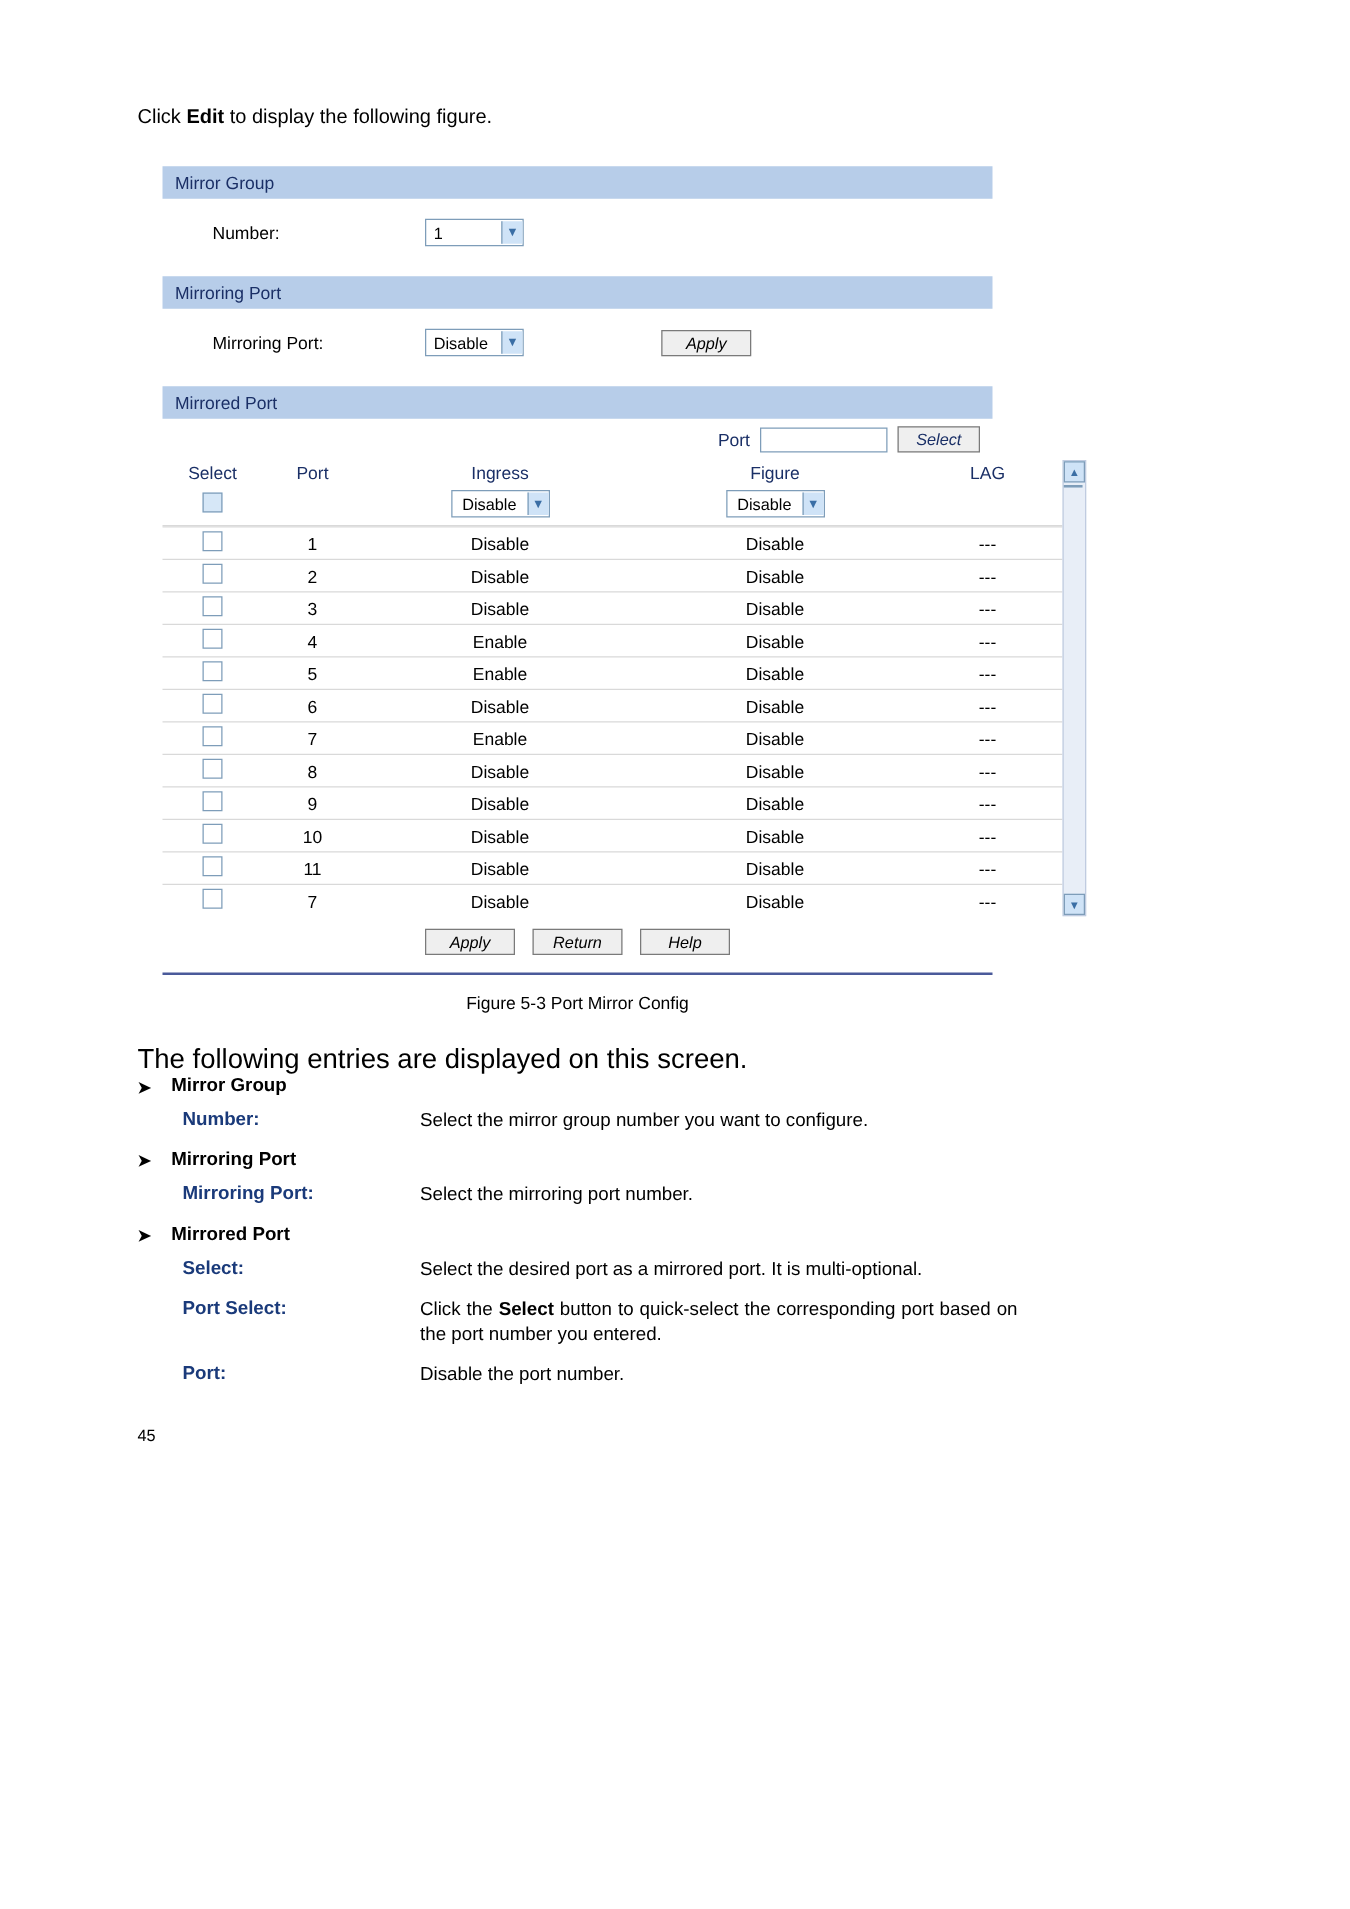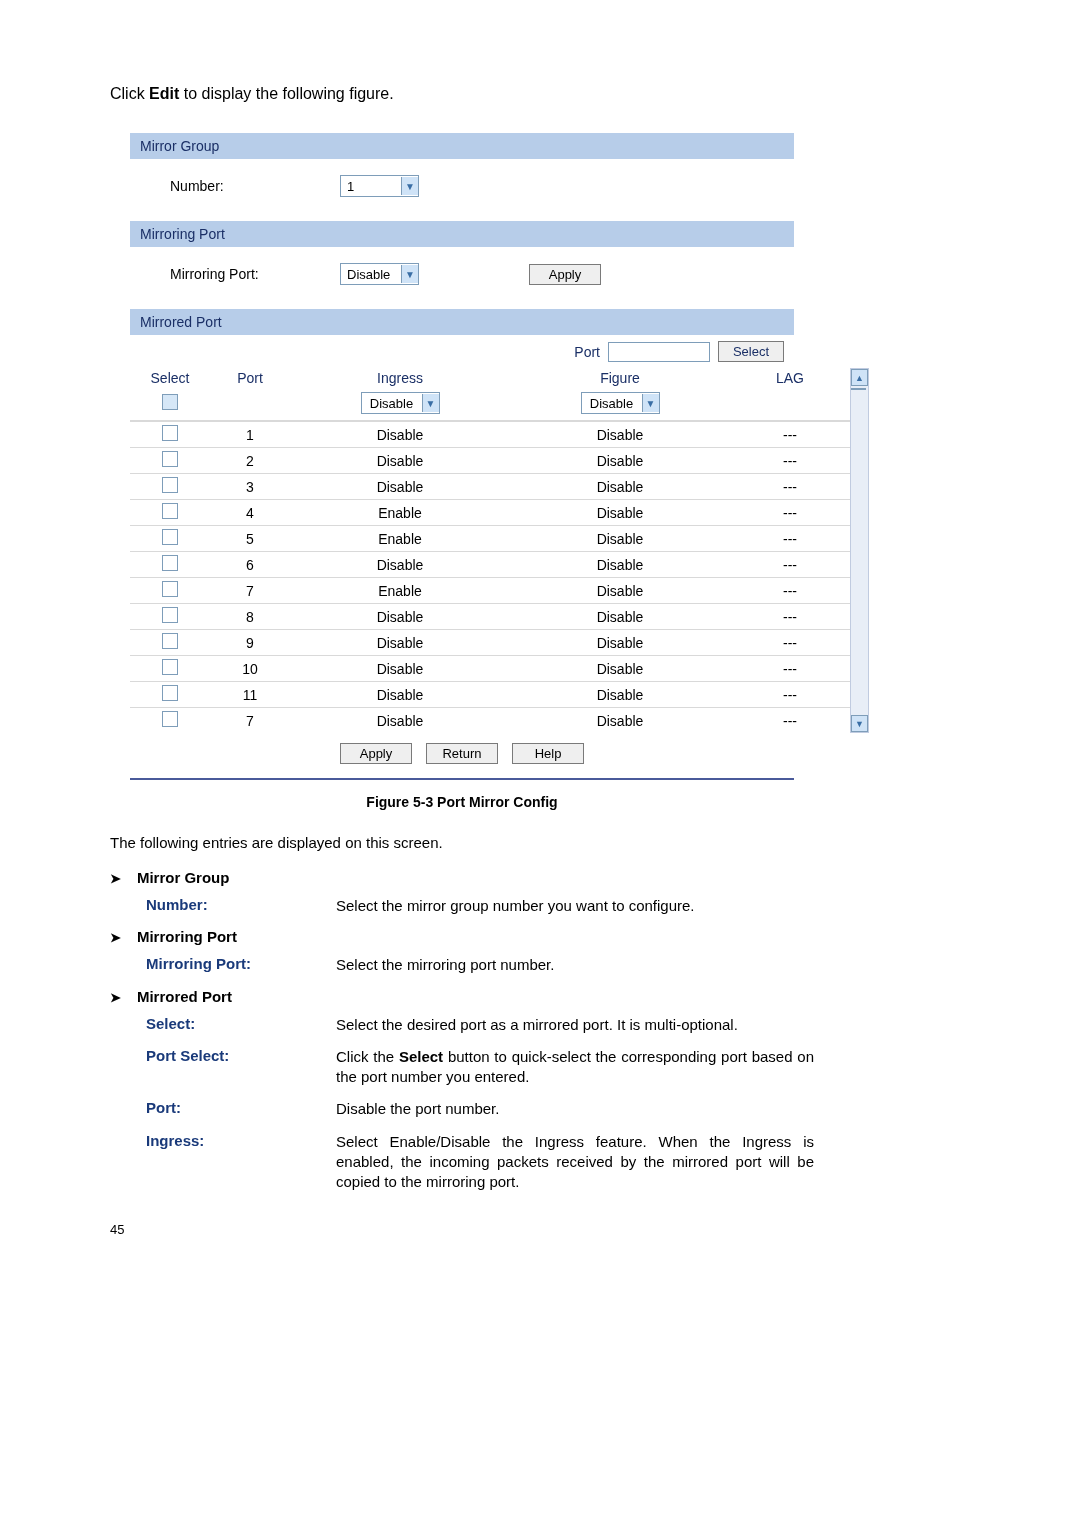--- a/index.html
+++ b/index.html
@@ -69,20 +69,21 @@
     font-size: 10px;
   }
   .btn {
     display: inline-block;
     border: 1px solid #7a7a7a;
     background: #efefef;
     font-size: 13px;
     padding: 2px 12px;
     text-align: center;
     min-width: 46px;
+    font-style: italic;
   }
   .port-search-row {
     display: flex;
     justify-content: flex-end;
     align-items: center;
     padding: 6px 10px;
     gap: 8px;
     font-size: 14px;
     color: #1a2f66;
   }
@@ -157,25 +158,23 @@
   }
   .divider {
     height: 2px;
     background: #4a5a9a;
     margin: 0 0 14px 0;
   }
   .fig-caption {
     text-align: center;
     font-size: 14px;
     margin-bottom: 24px;
-    font-weight: bold;
   }
   .desc-intro {
-    font-size: 15px;
-    margin-bottom: 18px;
+    font-size: 22px;
   }
   .entry-group {
     margin-bottom: 10px;
   }
   .entry-heading {
     display: flex;
     align-items: flex-start;
     gap: 16px;
     font-weight: bold;
     font-size: 15px;
@@ -418,22 +417,18 @@
           <div class="entry-desc">Select the desired port as a mirrored port. It is multi-optional.</div>
         </div>
         <div class="entry-row">
           <div class="entry-label">Port Select:</div>
           <div class="entry-desc">Click the <b>Select</b> button to quick-select the corresponding port based on the port number you entered.</div>
         </div>
         <div class="entry-row">
           <div class="entry-label">Port:</div>
           <div class="entry-desc">Disable the port number.</div>
         </div>
-        <div class="entry-row">
-          <div class="entry-label">Ingress:</div>
-          <div class="entry-desc">Select Enable/Disable the Ingress feature. When the Ingress is enabled, the incoming packets received by the mirrored port will be copied to the mirroring port.</div>
-        </div>
       </div>
     </div>
 
   <div class="page-num">45</div>
 
 </div>
 
 </body></html>

